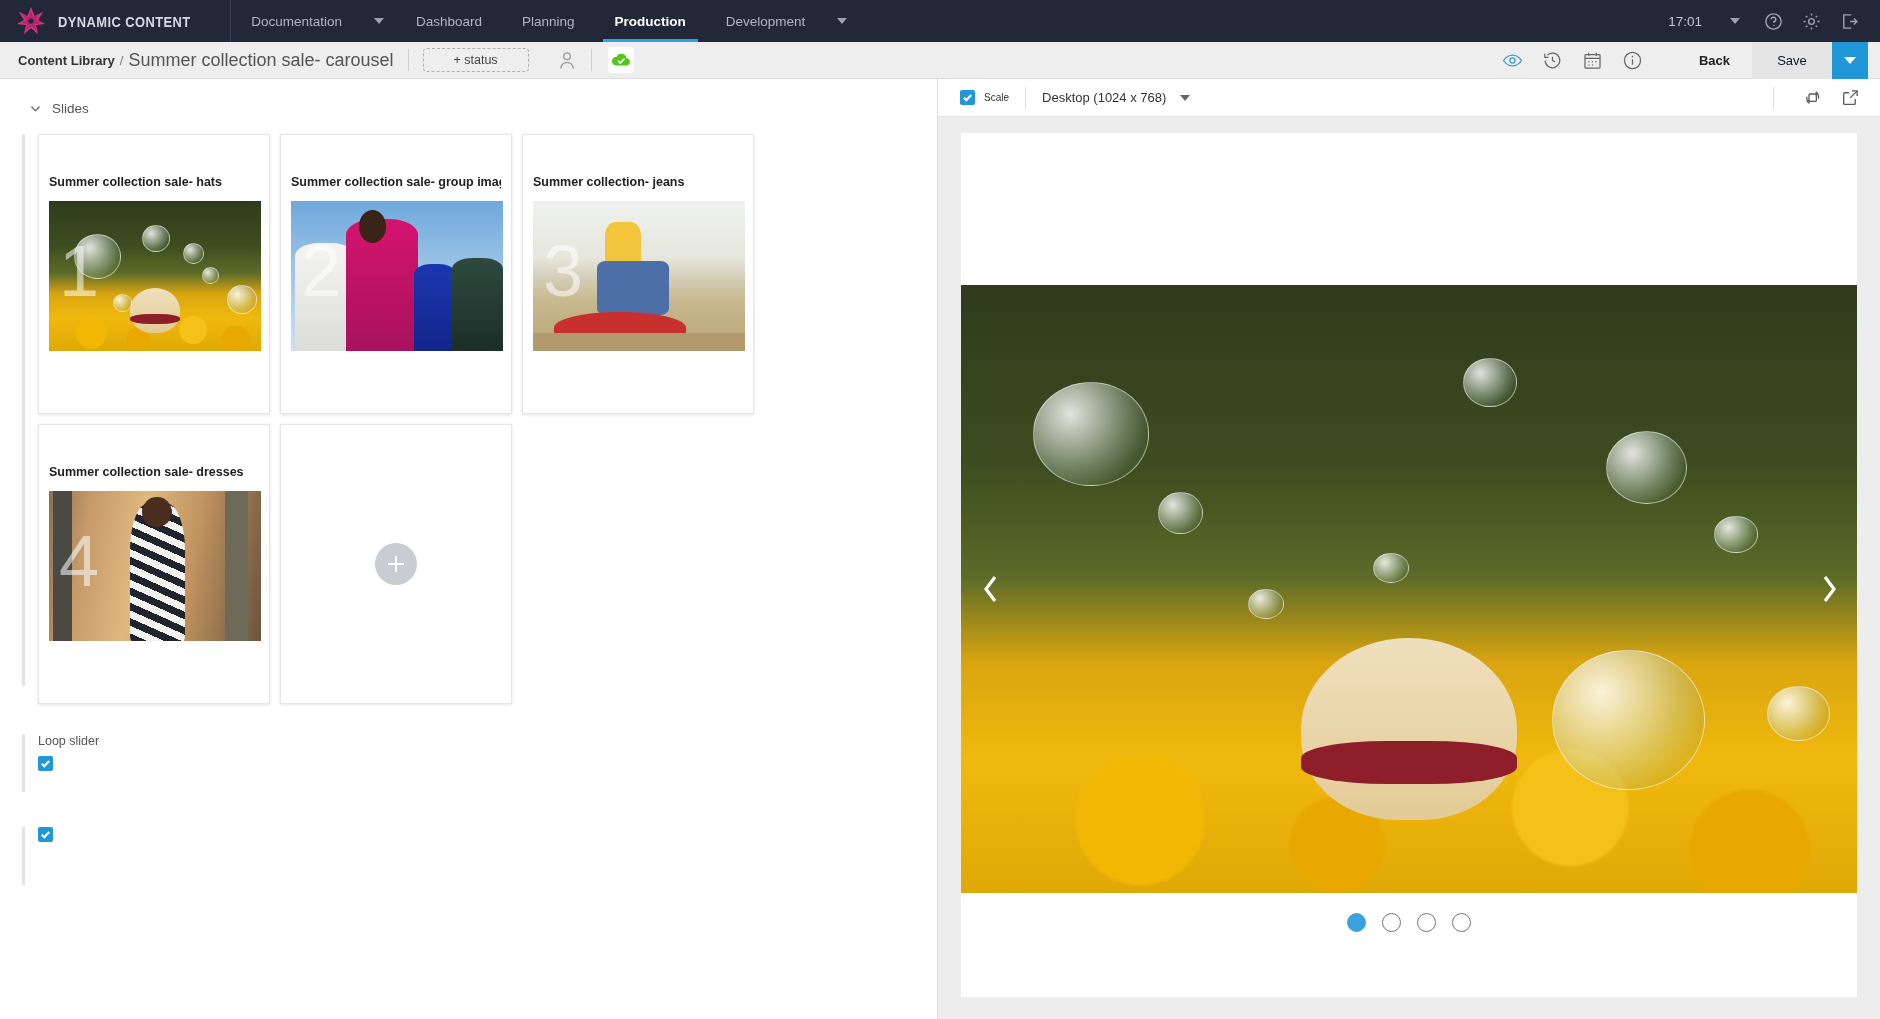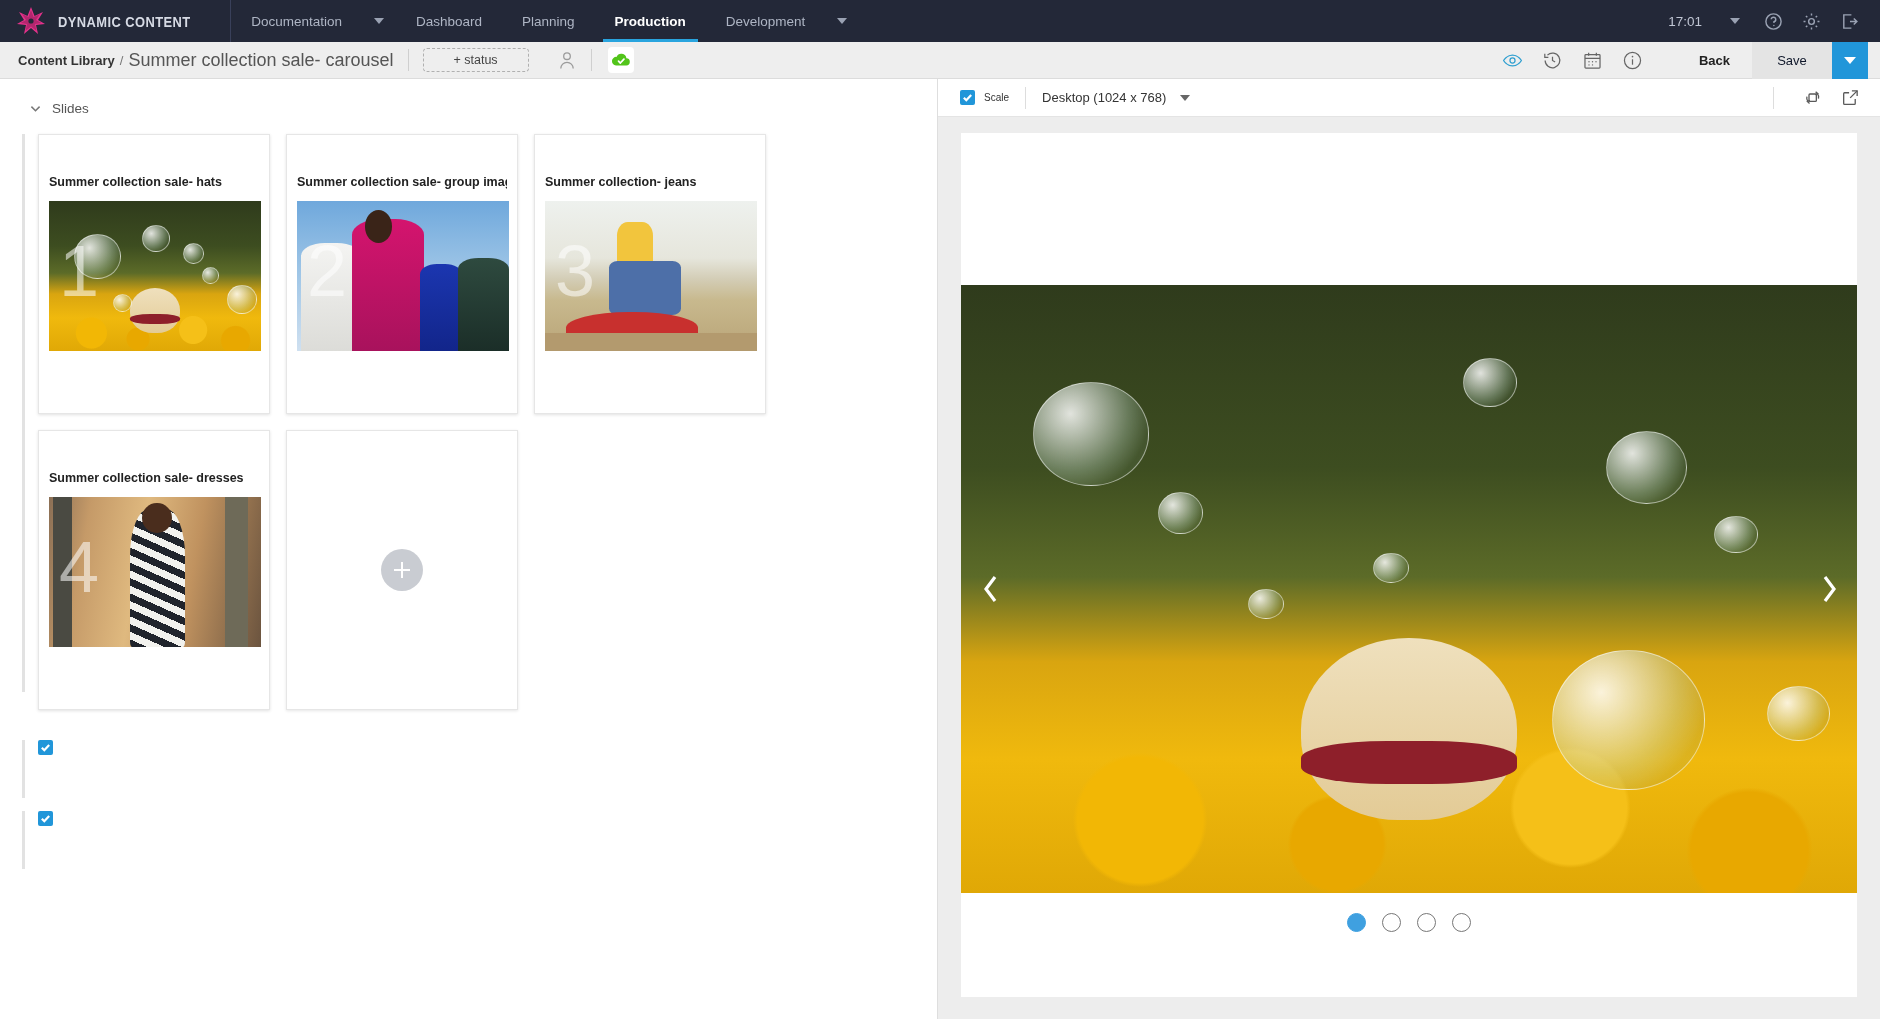--- a/index.html
+++ b/index.html
@@ -164,21 +164,21 @@
   .slides-wrap {
     position: relative;
     margin: 18px 0 0 0;
     padding-left: 38px;
   }
   .slides-rail {
     position: absolute; left: 22px; top: 0; bottom: 18px;
     width: 3px; background: #e2e2e2;
   }
   .slides-grid {
-    display: flex; flex-wrap: wrap; gap: 16px;
+    display: flex; flex-wrap: wrap; gap: 10px;
     width: 880px;
   }
   .slide-card {
     width: 232px; height: 280px;
     background: #ffffff;
     border: 1px solid #e6e6e6;
     box-shadow: 0 1px 3px rgba(0,0,0,0.12);
     padding: 12px 10px 0 10px;
     position: relative;
     cursor: pointer;
@@ -541,20 +541,21 @@
         <div class="add-card">
           <span class="add-circle">
             <span class="add-plus"></span>
           </span>
         </div>
       </div>
     </div>
 
     <div class="field-block">
       <span class="field-rail"></span>
+      <div class="field-label">Loop slider</div>
       <span class="cb">
         <svg width="11" height="11" viewBox="0 0 12 12">
             <path d="M2 6.3L4.7 9 10 3.2"></path>
           </svg>
       </span>
     </div>
 
     <div class="field-block" style="margin-top:56px">
       <span class="field-rail"></span>
       <span class="cb">

